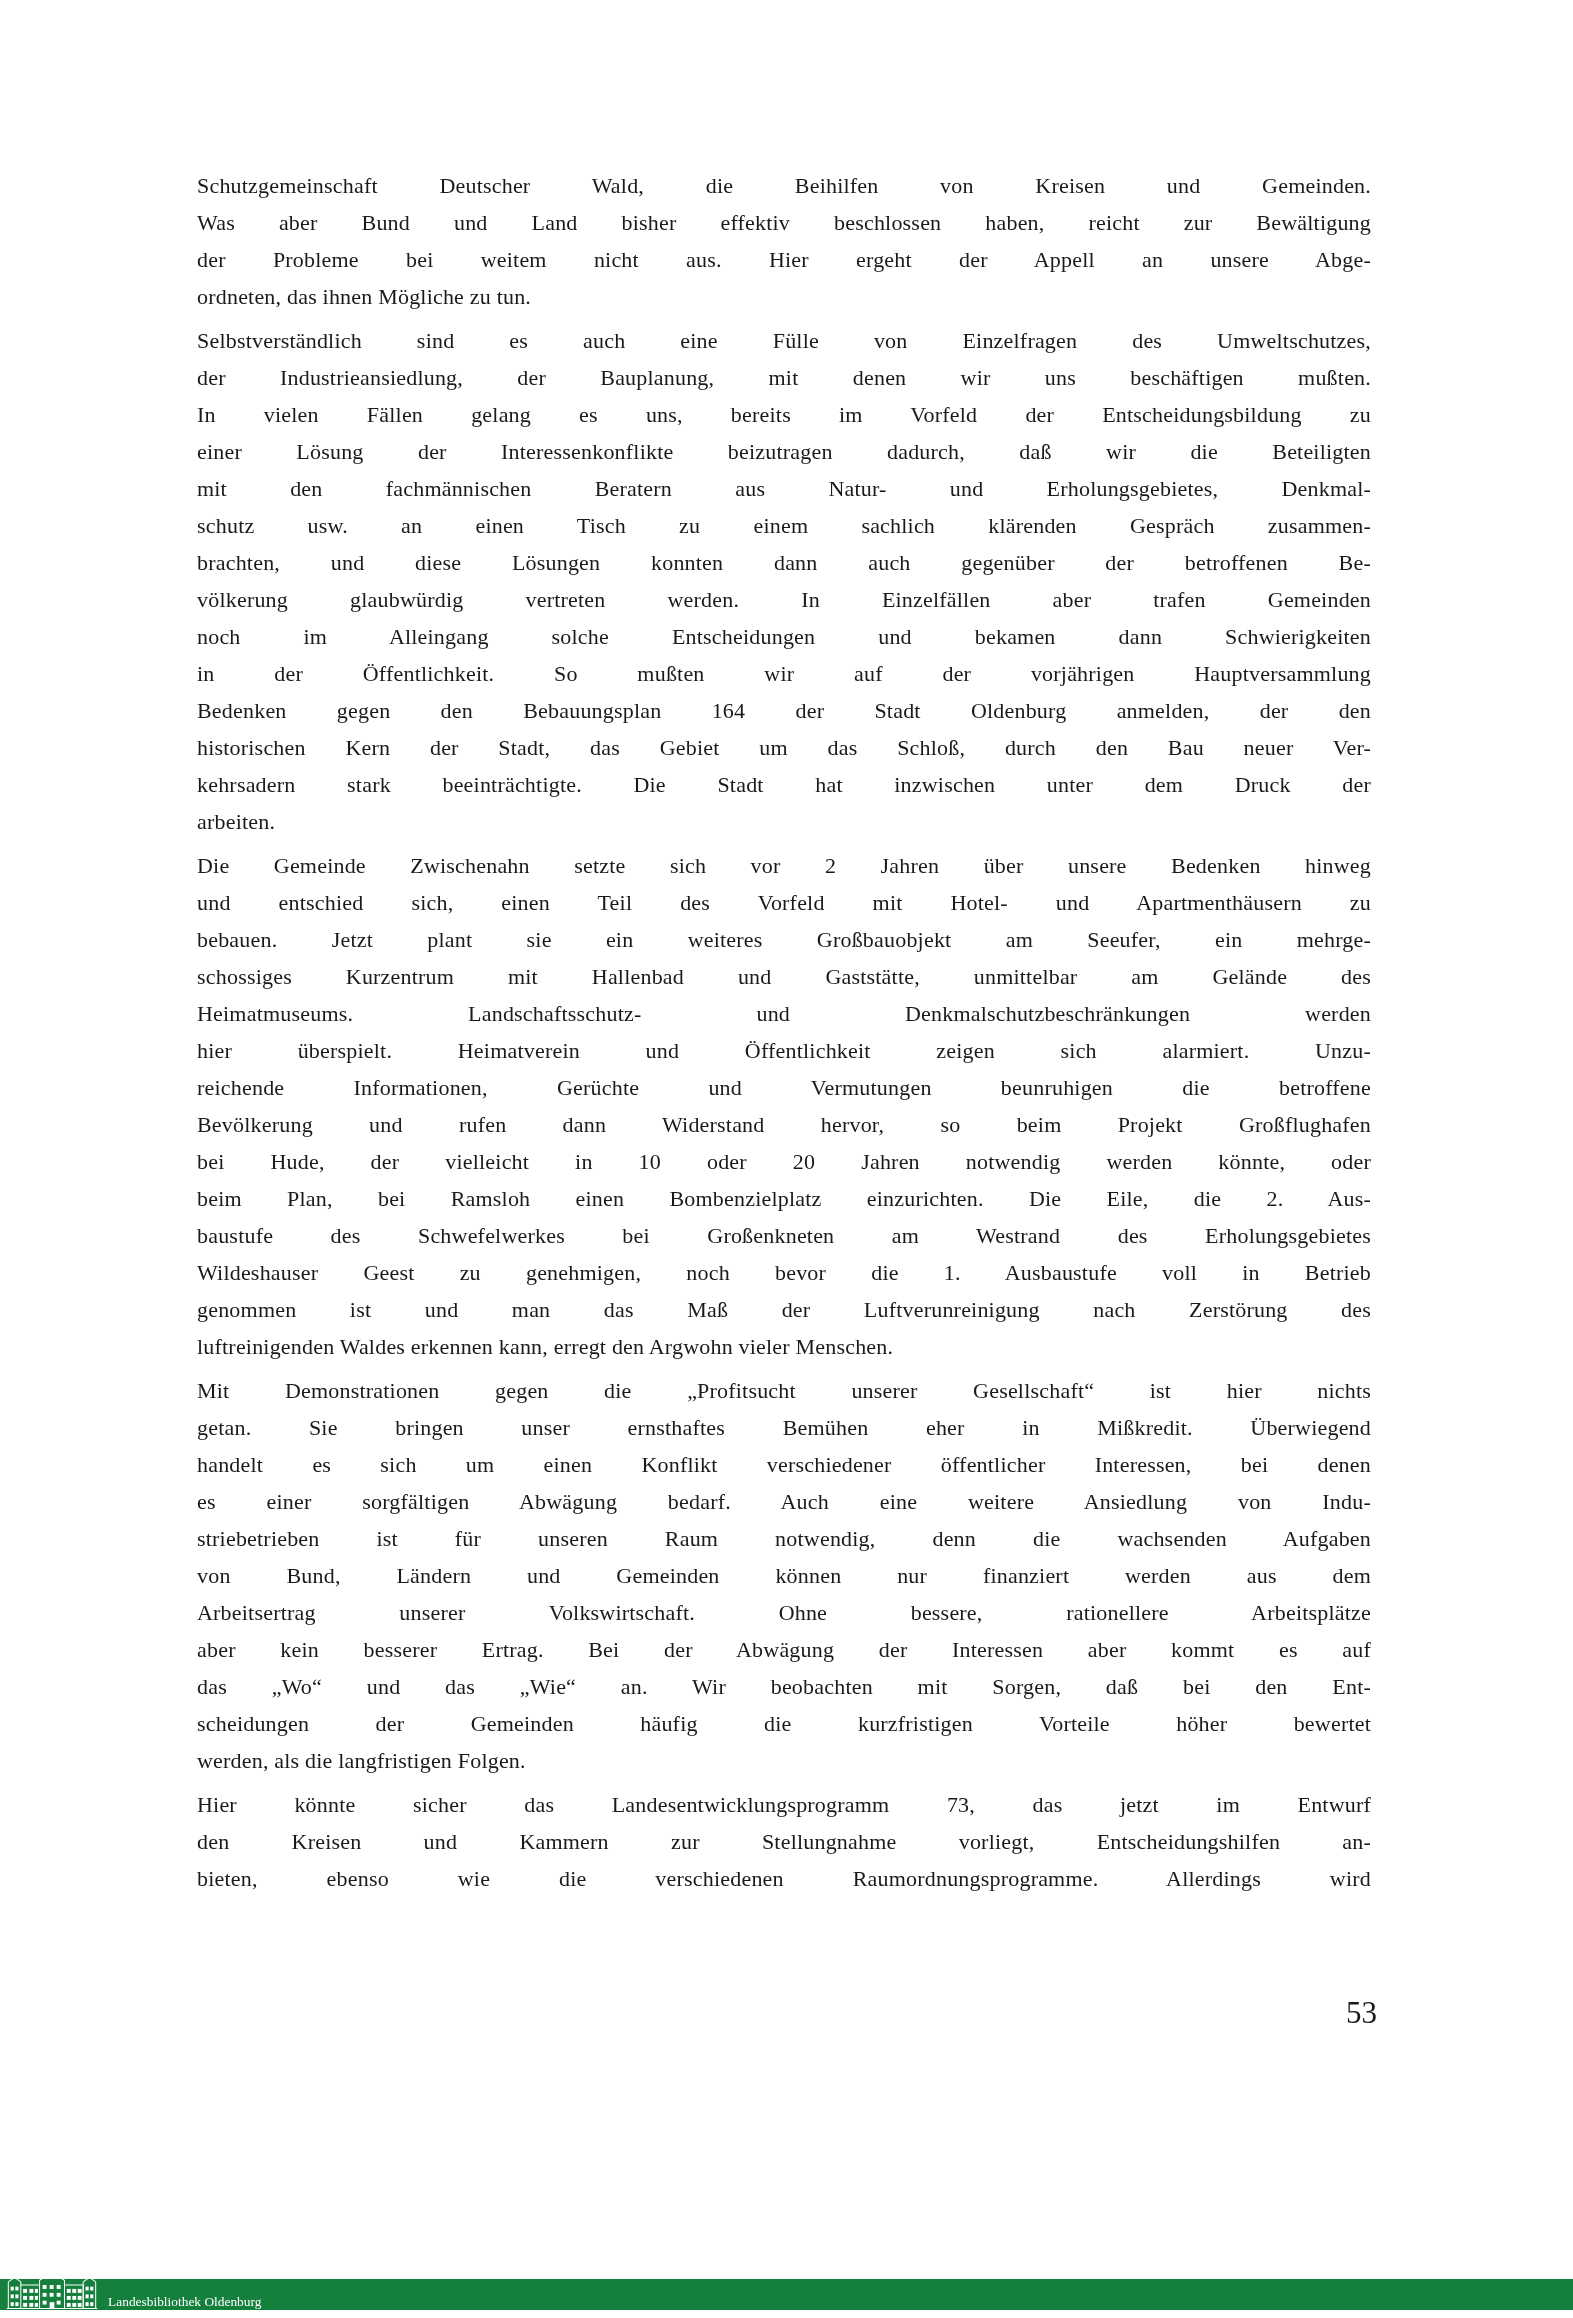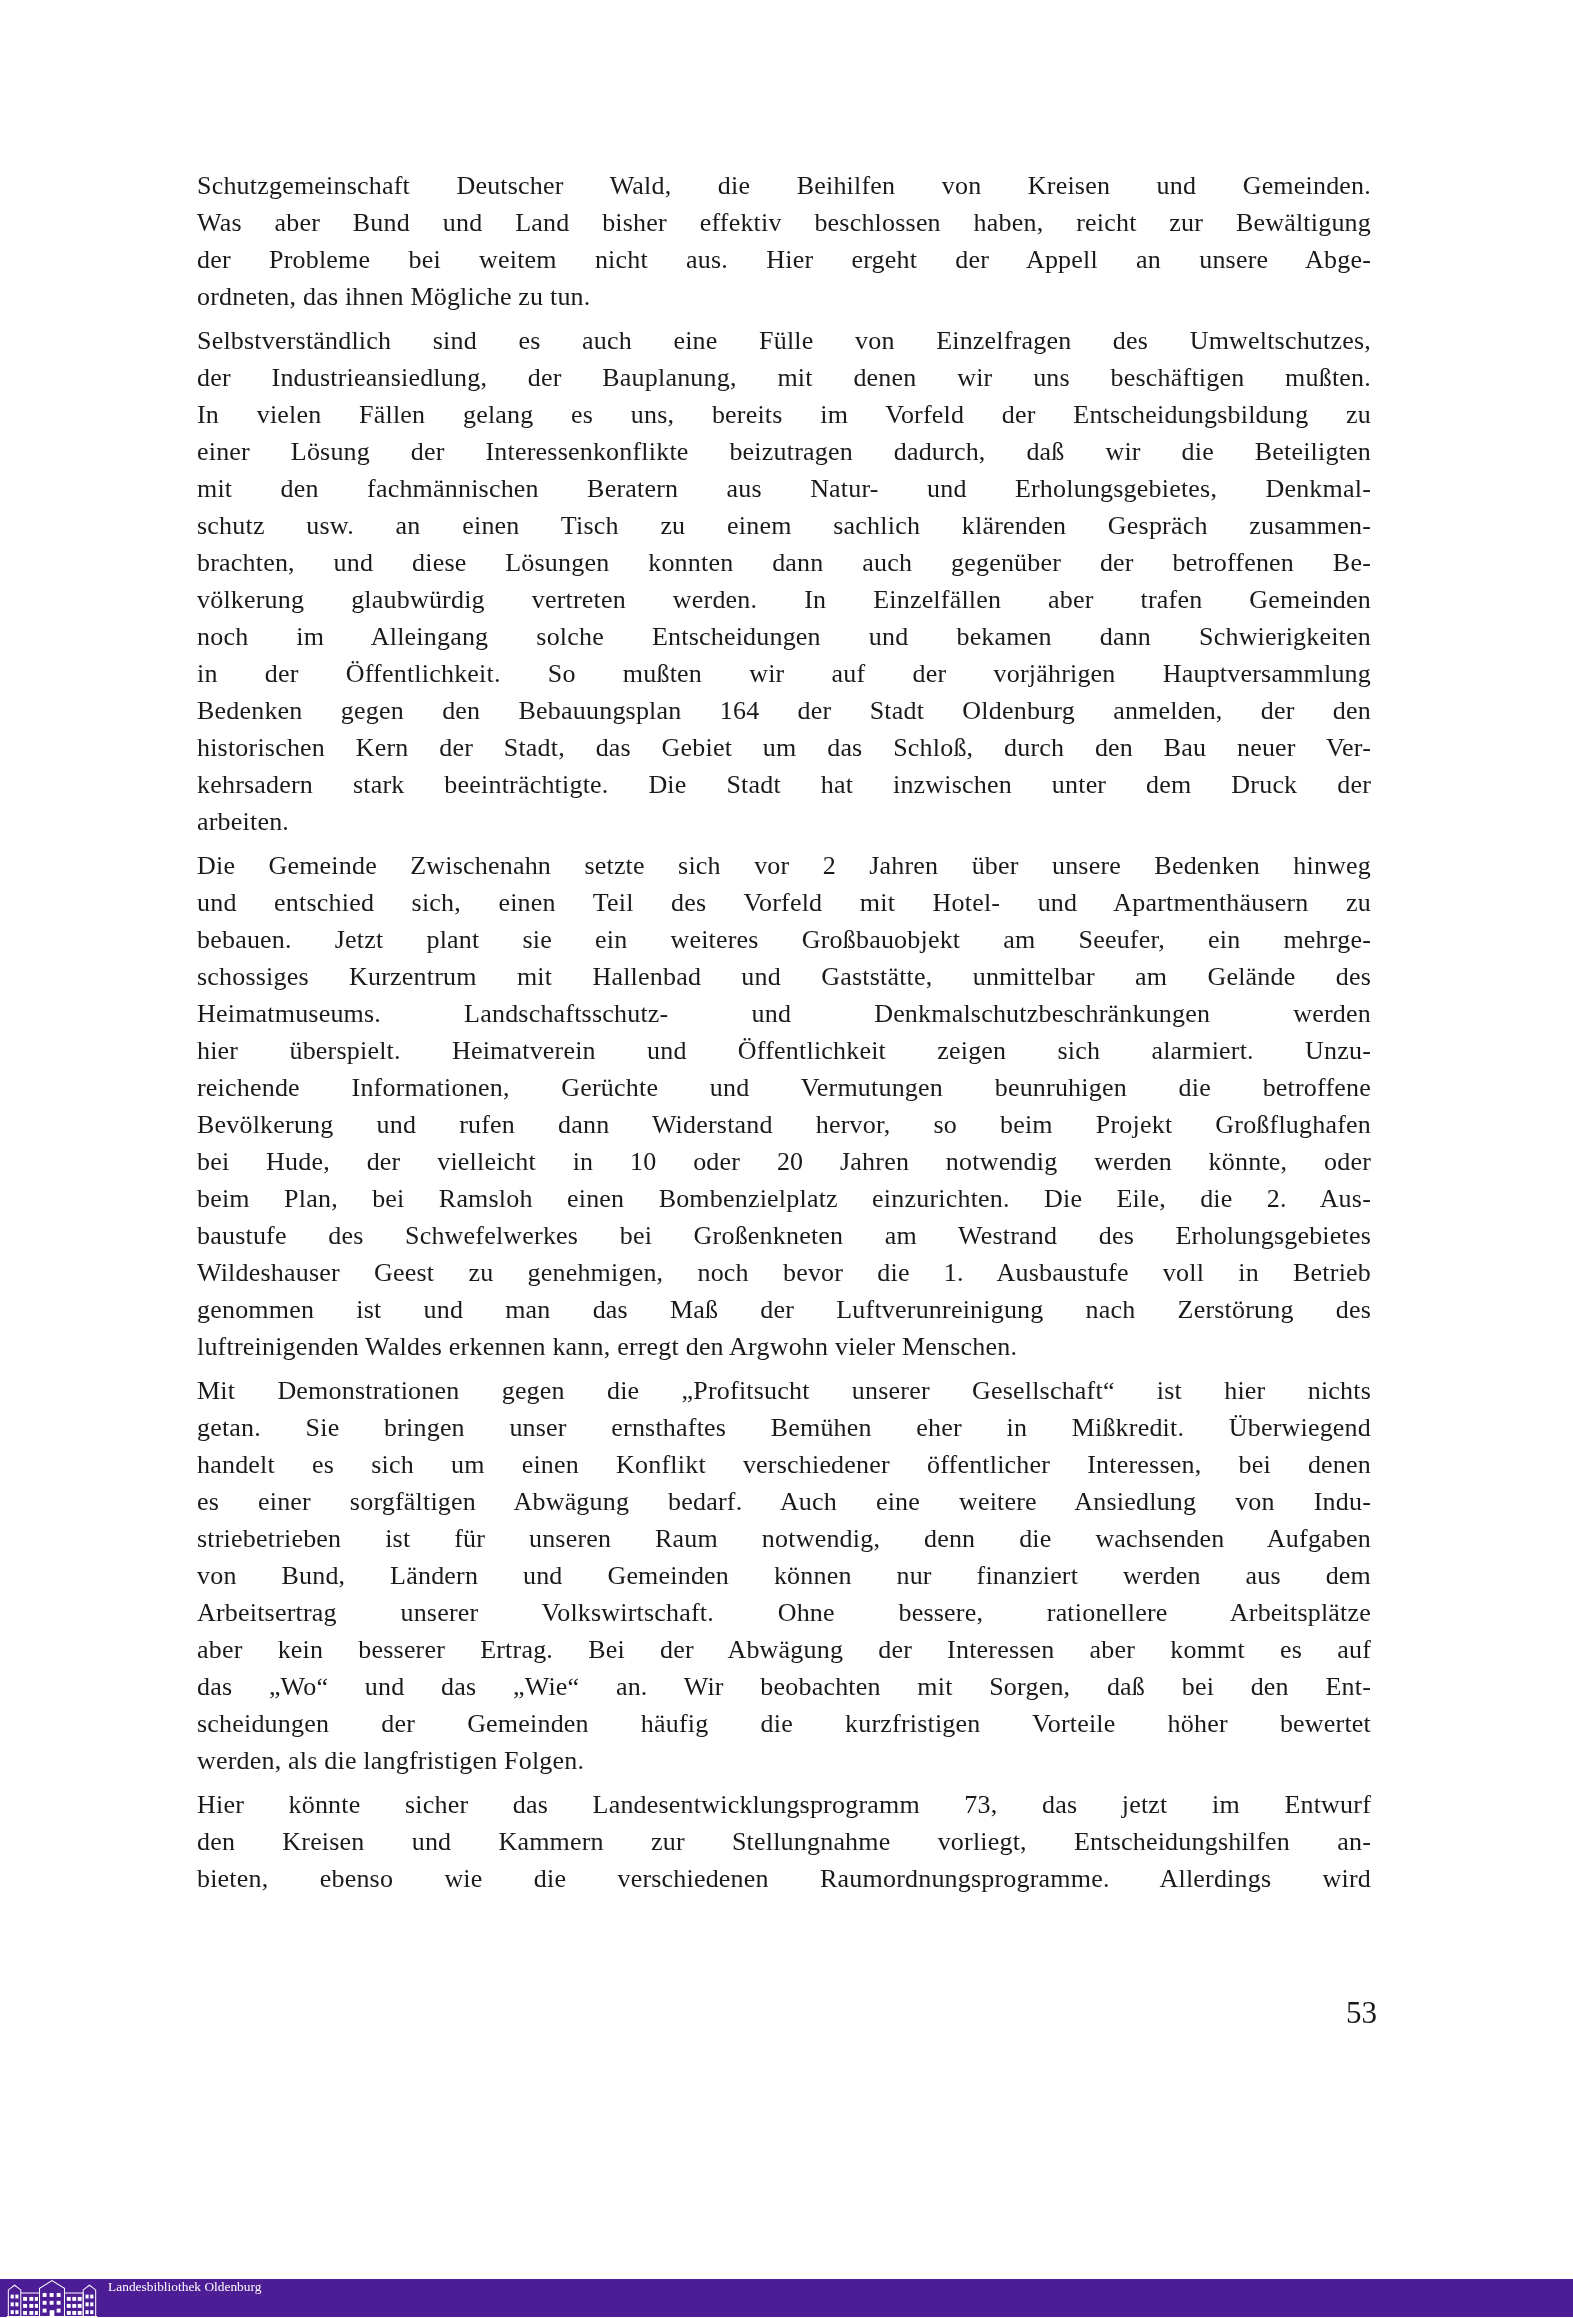--- a/index.html
+++ b/index.html
@@ -13,21 +13,21 @@
     color: #1a1a1a;
   }
   .page-body {
     position: absolute;
     left: 197px;
     top: 167px;
     width: 1174px;
   }
   .para {
     margin: 0 0 7px 0;
-    font-size: 26px;
+    font-size: 22px;
     line-height: 37px;
     text-align: justify;
     letter-spacing: 0.2px;
   }
   .para .line {
     display: block;
     text-align: justify;
     text-align-last: justify;
     white-space: nowrap;
     height: 37px;
@@ -42,24 +42,24 @@
     width: 71px;
     text-align: right;
     font-size: 31px;
     color: #1a1a1a;
   }
   .footer-bar {
     position: absolute;
     left: 0;
     top: 2279px;
     width: 1574px;
-    height: 38px;
-    background: #4c1d95;
+    height: 31px;
+    background: #15803d;
     display: flex;
-    align-items: flex-start;
+    align-items: flex-end;
   }
   .footer-logo {
     width: 94px;
     height: 39px;
     margin-left: 4.7px;
   }
   .footer-text {
     margin-left: 9.4px;
     font-family: "Liberation Serif", "DejaVu Serif", serif;
     font-size: 13.4px;

